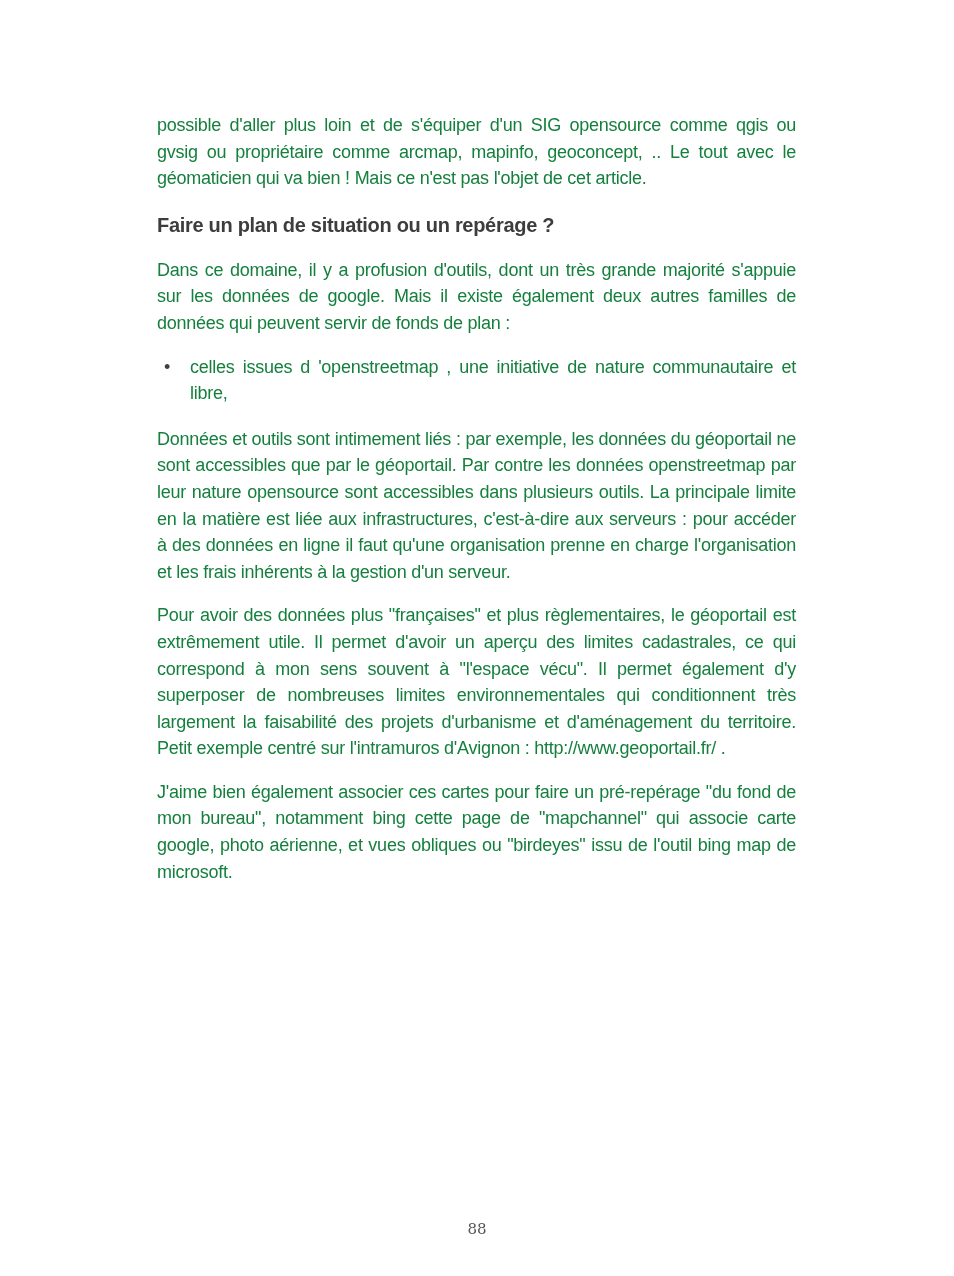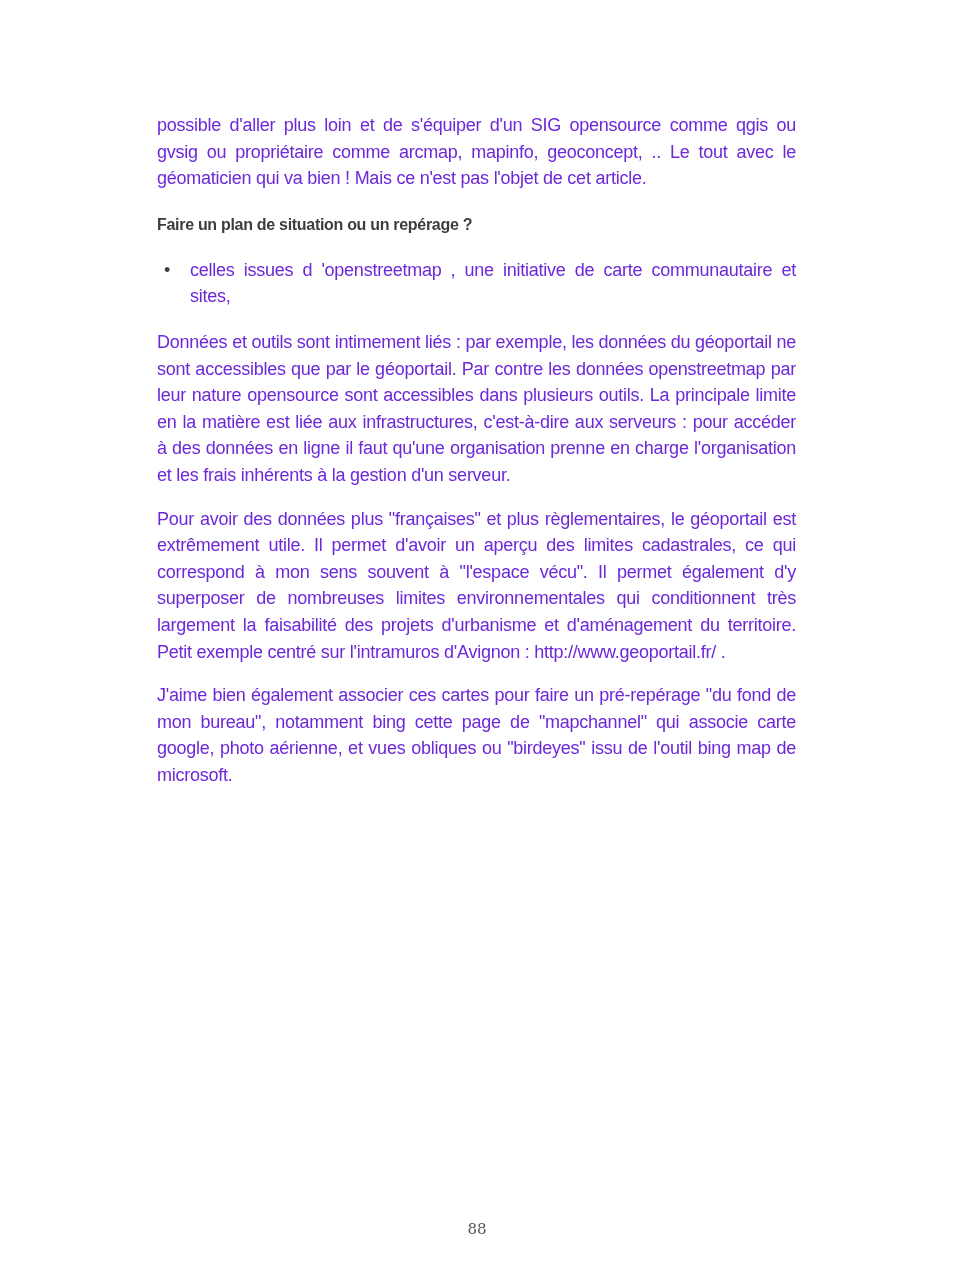--- a/index.html
+++ b/index.html
@@ -17,24 +17,24 @@
     font-family: "Liberation Sans", "DejaVu Sans", sans-serif;
     color: #414141;
     overflow: hidden;
   }
   .body-text {
     font-size: 18px;
     line-height: 26.6px;
     letter-spacing: -0.25px;
     text-align: justify;
     margin: 0 0 17px 0;
-    color: #6d28d9;
+    color: #15803d;
   }
   .heading {
-    font-size: 16px;
+    font-size: 20px;
     font-weight: 700;
     letter-spacing: -0.3px;
     color: #3d3d3d;
     margin: 21px 0 20px 0;
     line-height: 24px;
   }
   ul.bullet-list {
     list-style: none;
     margin: 0 0 1px 0;
     padding: 0;
@@ -66,23 +66,24 @@
 </style>
 </head>
 <body>
 
 <div class="page">
 
   <p class="body-text">possible d'aller plus loin et de s'équiper d'un SIG opensource comme qgis ou gvsig ou propriétaire comme arcmap, mapinfo, geoconcept, .. Le tout avec le géomaticien qui va bien ! Mais ce n'est pas l'objet de cet article.</p>
 
   <h2 class="heading">Faire un plan de situation ou un repérage ?</h2>
 
+  <p class="body-text">Dans ce domaine, il y a profusion d'outils, dont un très grande majorité s'appuie sur les données de google. Mais il existe également deux autres familles de données qui peuvent servir de fonds de plan :</p>
 
   <ul class="bullet-list">
-    <li class="body-text">celles issues d 'openstreetmap , une initiative de carte communautaire et sites,</li>
+    <li class="body-text">celles issues d 'openstreetmap , une initiative de nature communautaire et libre,</li>
   </ul>
 
   <p class="body-text italic">Données et outils sont intimement liés : par exemple, les données du géoportail ne sont accessibles que par le géoportail. Par contre les données openstreetmap par leur nature opensource sont accessibles dans plusieurs outils. La principale limite en la matière est liée aux infrastructures, c'est-à-dire aux serveurs : pour accéder à des données en ligne il faut qu'une organisation prenne en charge l'organisation et les frais inhérents à la gestion d'un serveur.</p>
 
 
   <p class="body-text">Pour avoir des données plus "françaises" et plus règlementaires, le géoportail est extrêmement utile. Il permet d'avoir un aperçu des limites cadastrales, ce qui correspond à mon sens souvent à "l'espace vécu". Il permet également d'y superposer de nombreuses limites environnementales qui conditionnent très largement la faisabilité des projets d'urbanisme et d'aménagement du territoire. Petit exemple centré sur l'intramuros d'Avignon : http://www.geoportail.fr/ .</p>
 
   <p class="body-text">J'aime bien également associer ces cartes pour faire un pré-repérage "du fond de mon bureau", notamment bing cette page de "mapchannel" qui associe carte google, photo aérienne, et vues obliques ou "birdeyes" issu de l'outil bing map de microsoft.</p>
 
   <div class="page-number">88</div>

